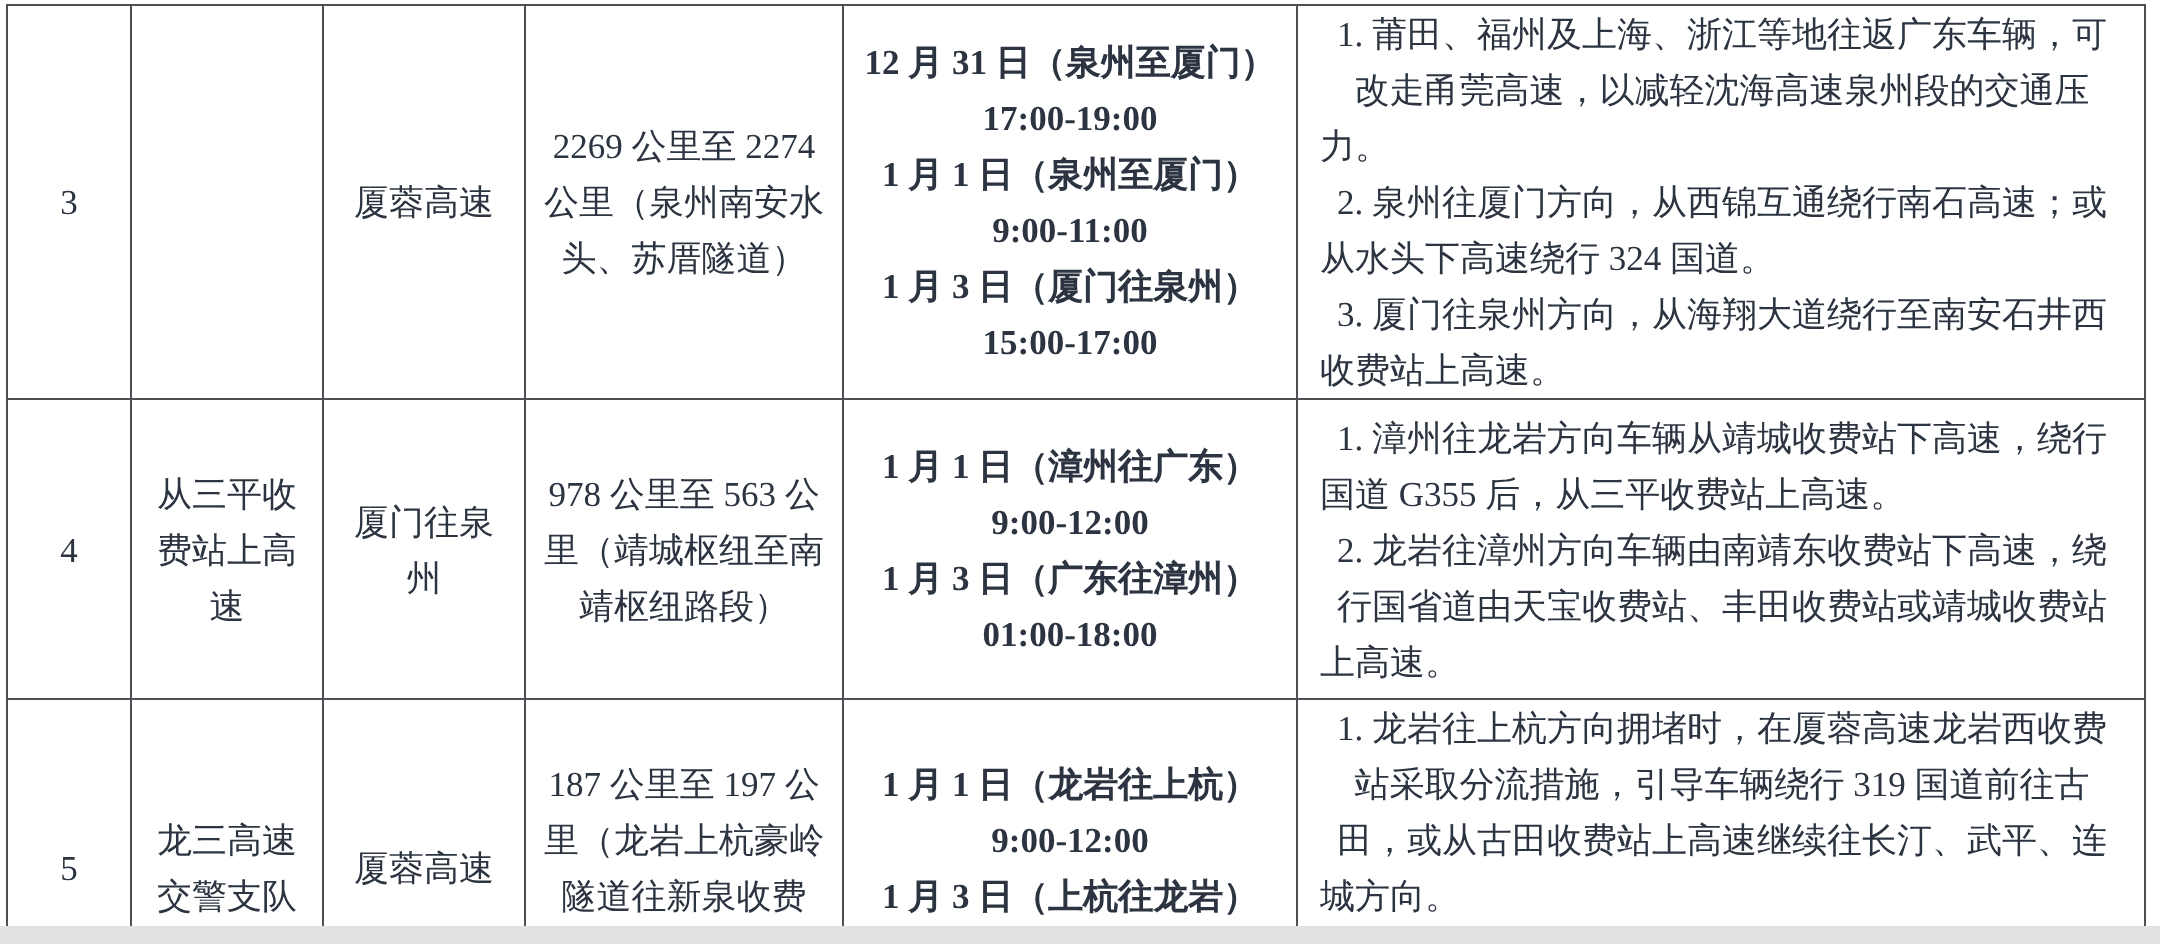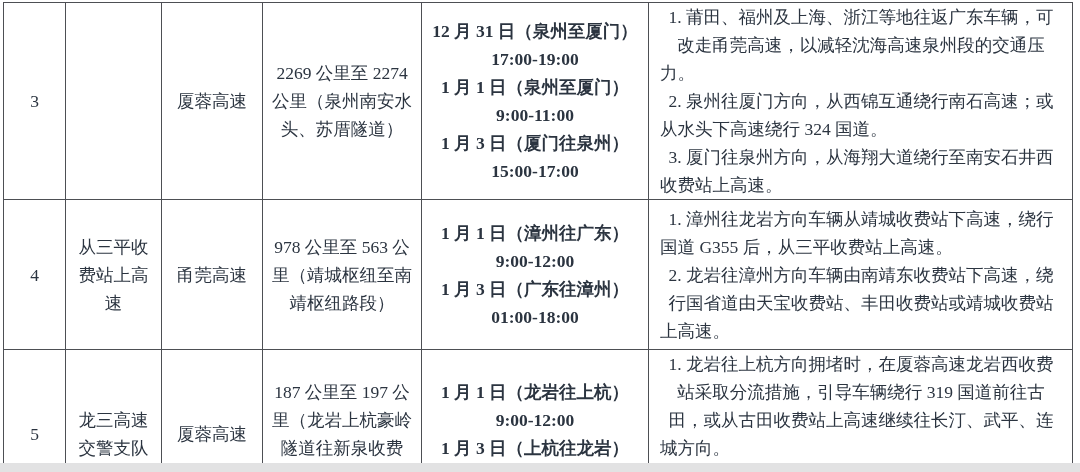--- a/index.html
+++ b/index.html
@@ -82,21 +82,21 @@
 9:00-11:00
 1 月 3 日（厦门往泉州）
 15:00-17:00</td>
         <td class="c-adv">1. 莆田、福州及上海、浙江等地往返广东车辆，可改走甬莞高速，以减轻沈海高速泉州段的交通压力。
 2. 泉州往厦门方向，从西锦互通绕行南石高速；或从水头下高速绕行 324 国道。
 3. 厦门往泉州方向，从海翔大道绕行至南安石井西收费站上高速。</td>
       </tr>
       <tr class="r1">
         <td class="c-no">4</td>
         <td class="c-unit">从三平收费站上高速</td>
-        <td class="c-hwy">甬莞高速</td>
+        <td class="c-hwy">厦门往泉州</td>
         <td class="c-sec">978 公里至 563 公里（靖城枢纽至南靖枢纽路段）</td>
         <td class="c-sch">1 月 1 日（漳州往广东）
 9:00-12:00
 1 月 3 日（广东往漳州）
 01:00-18:00</td>
         <td class="c-adv">1. 漳州往龙岩方向车辆从靖城收费站下高速，绕行国道 G355 后，从三平收费站上高速。
 2. 龙岩往漳州方向车辆由南靖东收费站下高速，绕行国省道由天宝收费站、丰田收费站或靖城收费站上高速。</td>
       </tr>
       <tr class="r2">
         <td class="c-no">5</td>

